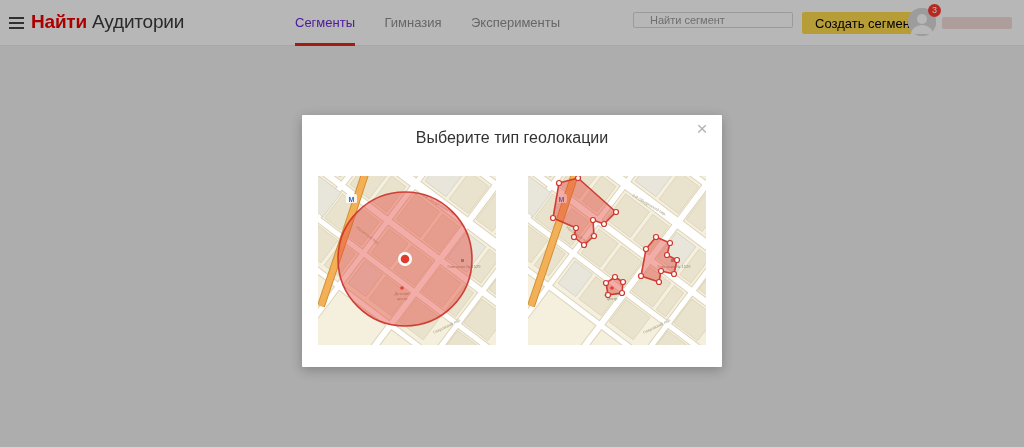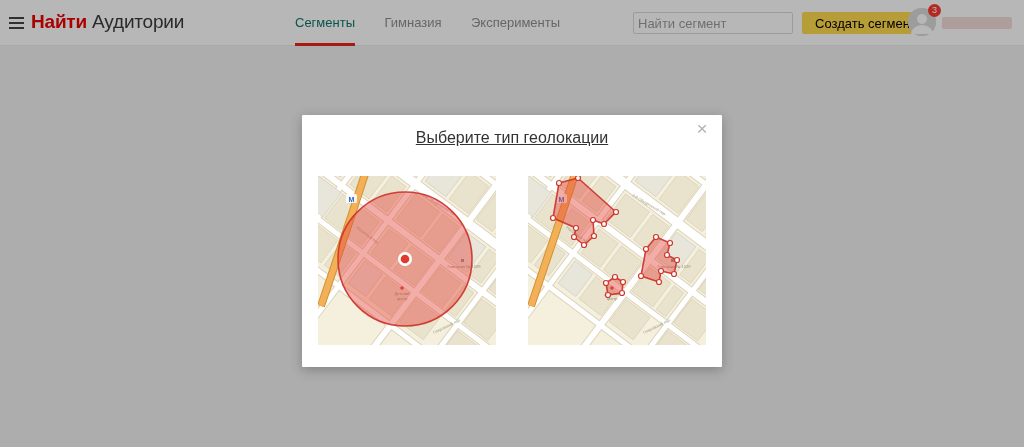--- a/index.html
+++ b/index.html
@@ -12,27 +12,27 @@
             border-bottom:1px solid rgba(0,0,0,0.08); z-index:1; }
   .burger { position:absolute; left:9px; top:17px; width:15px; height:12px; cursor:pointer; }
   .burger span { display:block; height:2px; background:#444; margin-bottom:3px; }
   .logo { position:absolute; left:31px; top:11px; font-size:19px; letter-spacing:-0.2px; cursor:pointer; }
   .logo .brand { color:#ee0000; font-weight:700; }
   .logo .product { color:#3b3b3b; font-weight:400; }
 
   .nav { position:absolute; left:295px; top:0; height:46px; }
   .nav-item { display:inline-block; position:relative; height:46px; line-height:46px;
               margin-right:25px; font-size:13px; color:#8f8f8f; cursor:pointer; }
-  .nav-item.active { color:#0f766e; }
+  .nav-item.active { color:#6d28d9; }
   .nav-item.active::after { content:""; position:absolute; left:0; right:0; bottom:0;
               height:3px; background:#e8251a; }
 
-  .search { position:absolute; left:633px; top:12px; width:160px; height:22px;
+  .search { position:absolute; left:633px; top:12px; width:160px; height:16px;
             border:1px solid #d9d9d9; border-radius:2px; background:#fff;
-            font-size:13px; color:#333; padding:0 4px; outline:none; }
+            font-size:11px; color:#333; padding:0 16px; outline:none; }
   .search::placeholder { color:#9b9b9b; }
 
   .create-btn { position:absolute; left:802px; top:12px; height:22px; padding:0 13px;
             background:#ffdb4d; border:none; border-radius:2px; font-size:13px;
             color:#000; font-family:inherit; cursor:pointer; }
 
   .avatar { position:absolute; left:908px; top:8px; width:28px; height:28px;
             border-radius:50%; background:#dcdcdc; cursor:pointer; }
   .badge { position:absolute; right:-5px; top:-4px; min-width:13px; height:13px;
             border-radius:7px; background:#fb3b30; color:#fff; font-size:9px;
@@ -40,21 +40,21 @@
   .redacted { position:absolute; left:942px; top:17px; width:70px; height:12px;
             background:#f1dcda; border-radius:2px; }
 
   
   .overlay { position:absolute; inset:0; background:rgba(0,0,0,0.282); z-index:10; }
 
   
   .modal { position:absolute; left:302px; top:115px; width:420px; height:252px;
            background:#fff; z-index:20; border-radius:1px;
            box-shadow:0 3px 12px rgba(0,0,0,0.25); }
-  .modal-title { margin-top:14px; text-align:center; font-size:16px; color:#333;text-decoration:underline; }
+  .modal-title { margin-top:14px; text-align:center; font-size:16px; color:#333; }
   .modal-close { position:absolute; top:5px; right:11px; width:18px; height:18px;
            font-size:19px; line-height:18px; text-align:center; color:#b3b3b3;
            cursor:pointer; background:none; border:none; font-family:inherit; }
   .map-option { position:absolute; top:61px; width:178px; height:169px; cursor:pointer; }
   .map-option.left  { left:16px; }
   .map-option.right { left:226px; }
   .map-option svg { display:block; }
 
   
   .bldg  { fill:#e9e2cd; stroke:#d6cdb2; stroke-width:0.6; }

